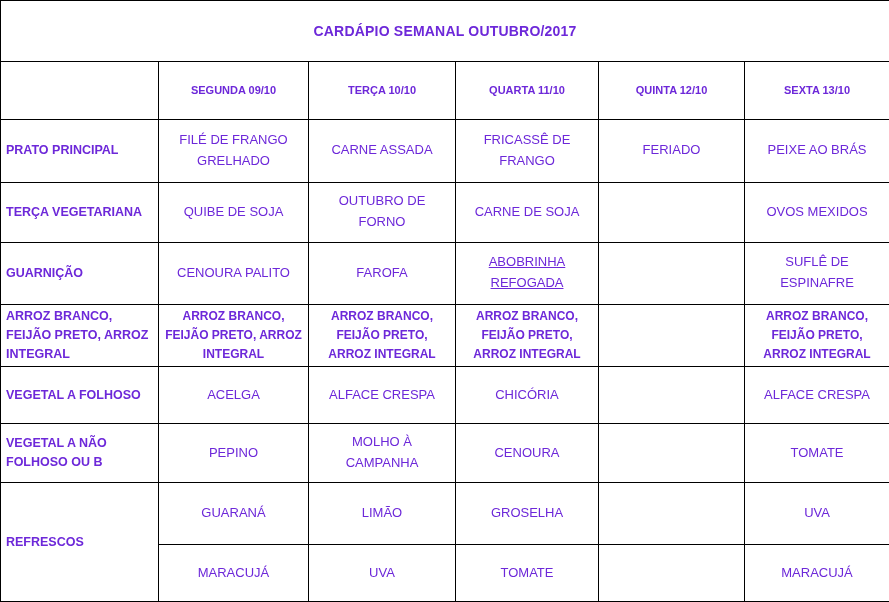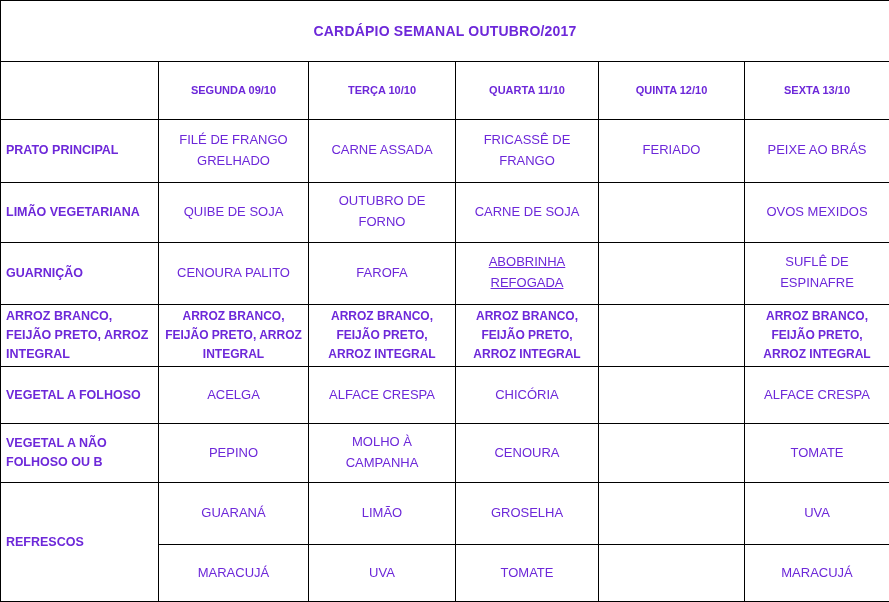--- a/index.html
+++ b/index.html
@@ -95,21 +95,21 @@
     </tr>
     <tr class="r1">
       <td class="label">PRATO PRINCIPAL</td>
       <td class="cell">FILÉ DE FRANGO GRELHADO</td>
       <td class="cell">CARNE ASSADA</td>
       <td class="cell">FRICASSÊ DE FRANGO</td>
       <td class="cell">FERIADO</td>
       <td class="cell">PEIXE AO BRÁS</td>
     </tr>
     <tr class="r2">
-      <td class="label">LIMÃO VEGETARIANA</td>
+      <td class="label">TERÇA VEGETARIANA</td>
       <td class="cell">QUIBE DE SOJA</td>
       <td class="cell">OUTUBRO DE FORNO</td>
       <td class="cell">CARNE DE SOJA</td>
       <td class="cell"></td>
       <td class="cell">OVOS MEXIDOS</td>
     </tr>
     <tr class="r3">
       <td class="label">GUARNIÇÃO</td>
       <td class="cell">CENOURA PALITO</td>
       <td class="cell">FAROFA</td>

